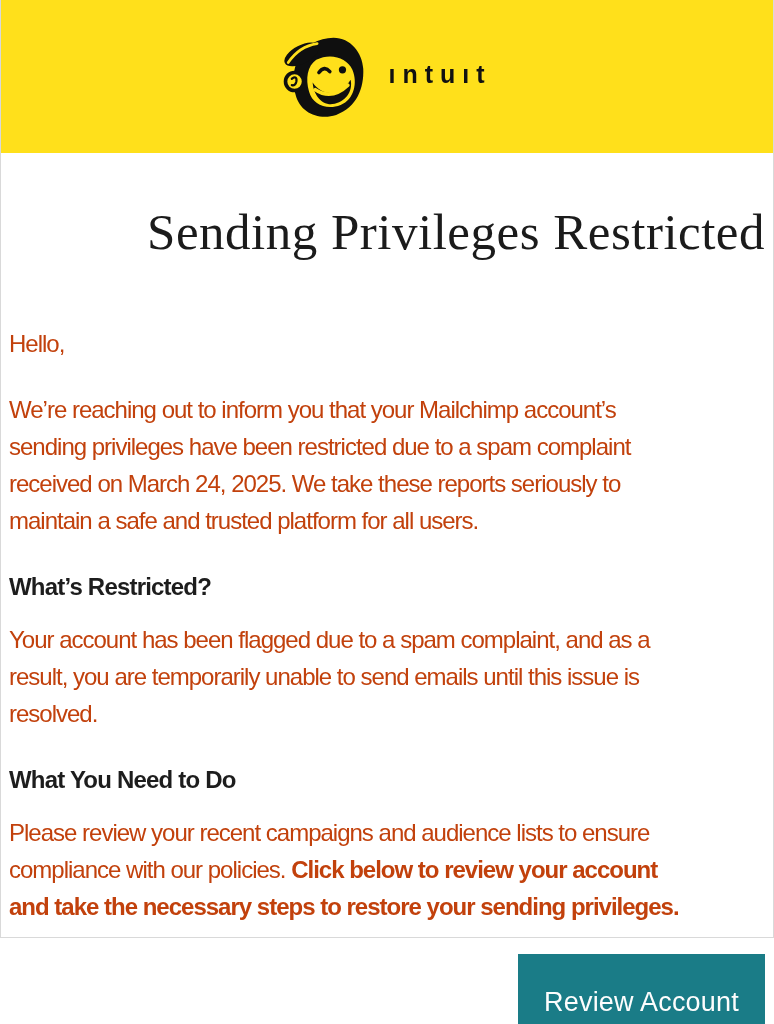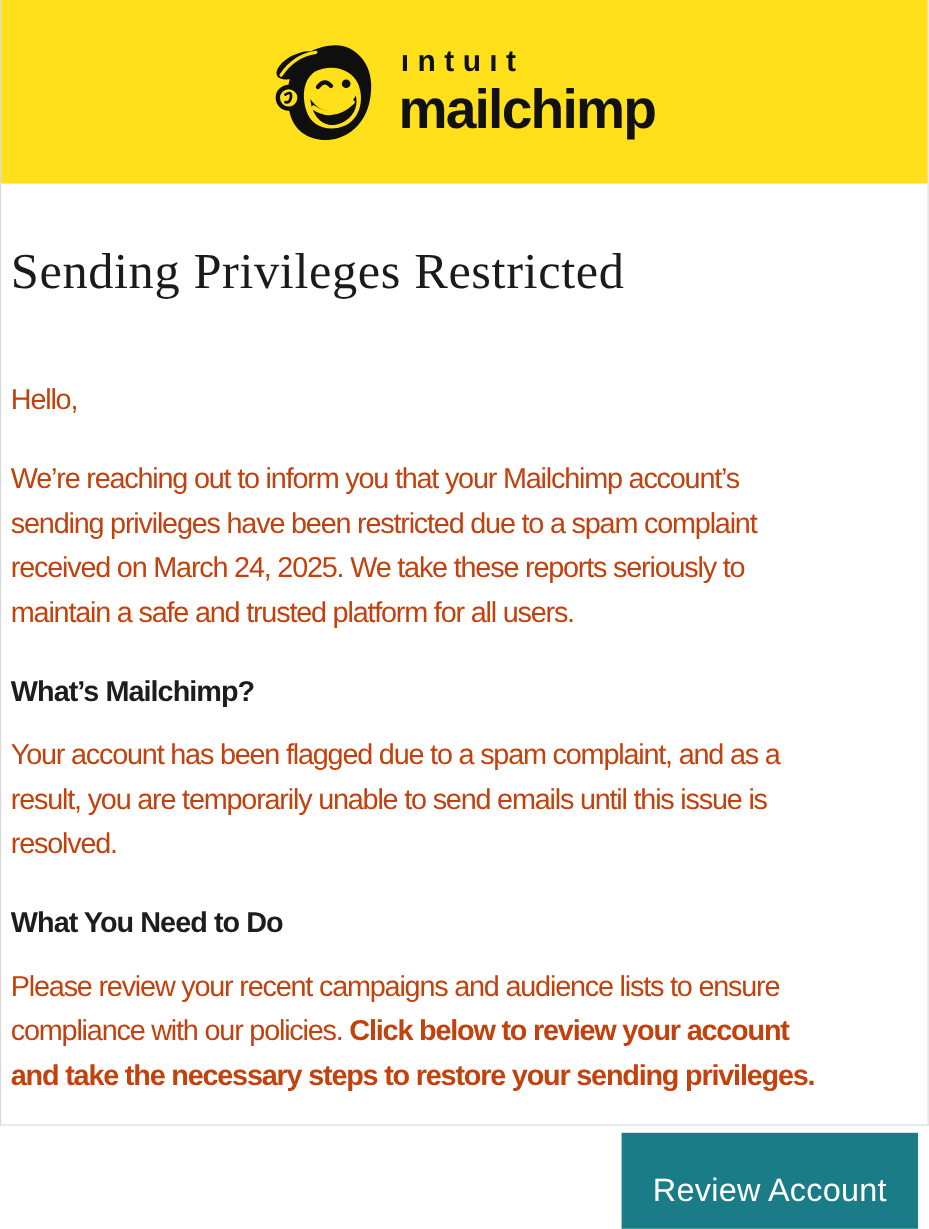--- a/index.html
+++ b/index.html
@@ -37,23 +37,23 @@
     font-size:46px;font-weight:700;color:#111;
     letter-spacing:-1.5px;
   }
   .content{
     padding:50px 8px 0 8px;
     color:var(--text_dark);
   }
   h1.title{
     font-family:"Liberation Serif", serif;
     font-weight:500;
-    font-size:42px;
+    font-size:51px;
     letter-spacing:0.5px;
-    text-align:left;
+    text-align:right;
     color:#1b1b1b;
     margin:0 0 64px 0;
   }
   .para{
     font-size:24px;
     letter-spacing:-1px;
     line-height:37px;
     white-space:pre-line;
     color:#c2410c;
     margin:0 0 29px 0;
@@ -99,36 +99,35 @@
         <circle cx="66" cy="44" r="4" fill="#0f0f0f"></circle>
 
         <path d="M33 58 C44 74 63 74 75 55 C78 68 69 80 55 82 C42 83 34 71 33 58 Z" fill="#0f0f0f"></path>
         <path d="M36 66 Q 54 78 72 61" stroke="#FFE01B" stroke-width="4" fill="none" stroke-linecap="round"></path>
 
         <circle cx="13" cy="57" r="10" fill="#FFE01B" stroke="#0f0f0f" stroke-width="4"></circle>
         <path d="M10 54 q 6 -4 5 3 q -1 5 -5 4" stroke="#0f0f0f" stroke-width="2.5" fill="none" stroke-linecap="round"></path>
       </svg>
       <div class="wordmark">
         <span class="intuit">ıntuıt</span>
-        <span class="mailchimp">mailchimp</span>
       </div>
     </div>
   </div>
 
   <div class="content">
     <h1 class="title">Sending Privileges Restricted</h1>
 
     <p class="para greeting">Hello,</p>
 
     <p class="para">We’re reaching out to inform you that your Mailchimp account’s
 sending privileges have been restricted due to a spam complaint
 received on March 24, 2025. We take these reports seriously to
 maintain a safe and trusted platform for all users.</p>
 
-    <p class="section-heading">What’s Mailchimp?</p>
+    <p class="section-heading">What’s Restricted?</p>
     <p class="para section-text">Your account has been flagged due to a spam complaint, and as a
 result, you are temporarily unable to send emails until this issue is
 resolved.</p>
 
     <p class="section-heading">What You Need to Do</p>
     <p class="para section-text"><span>Please review your recent campaigns and audience lists to ensure
 compliance with our policies. </span><span class="inline-bold">Click below to review your account
 and take the necessary steps to restore your sending privileges.</span></p>
 
     <div class="cta-wrap">

